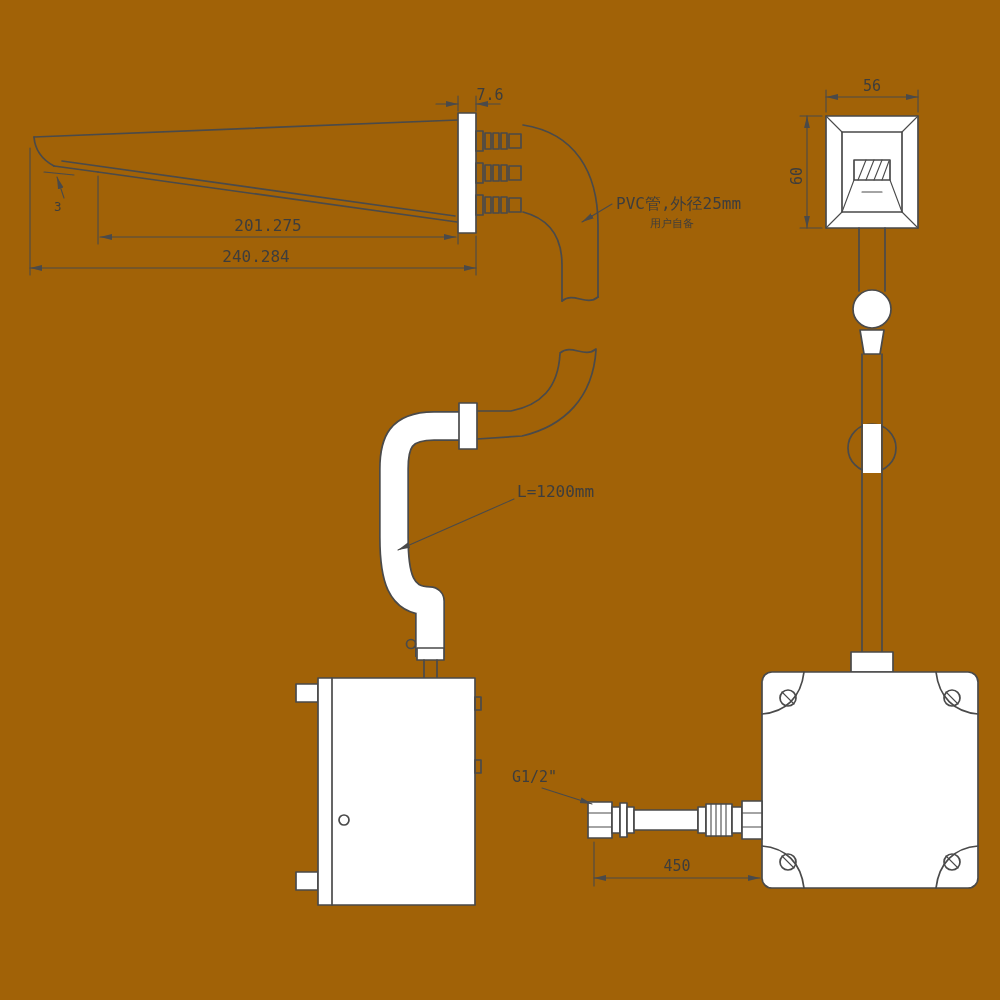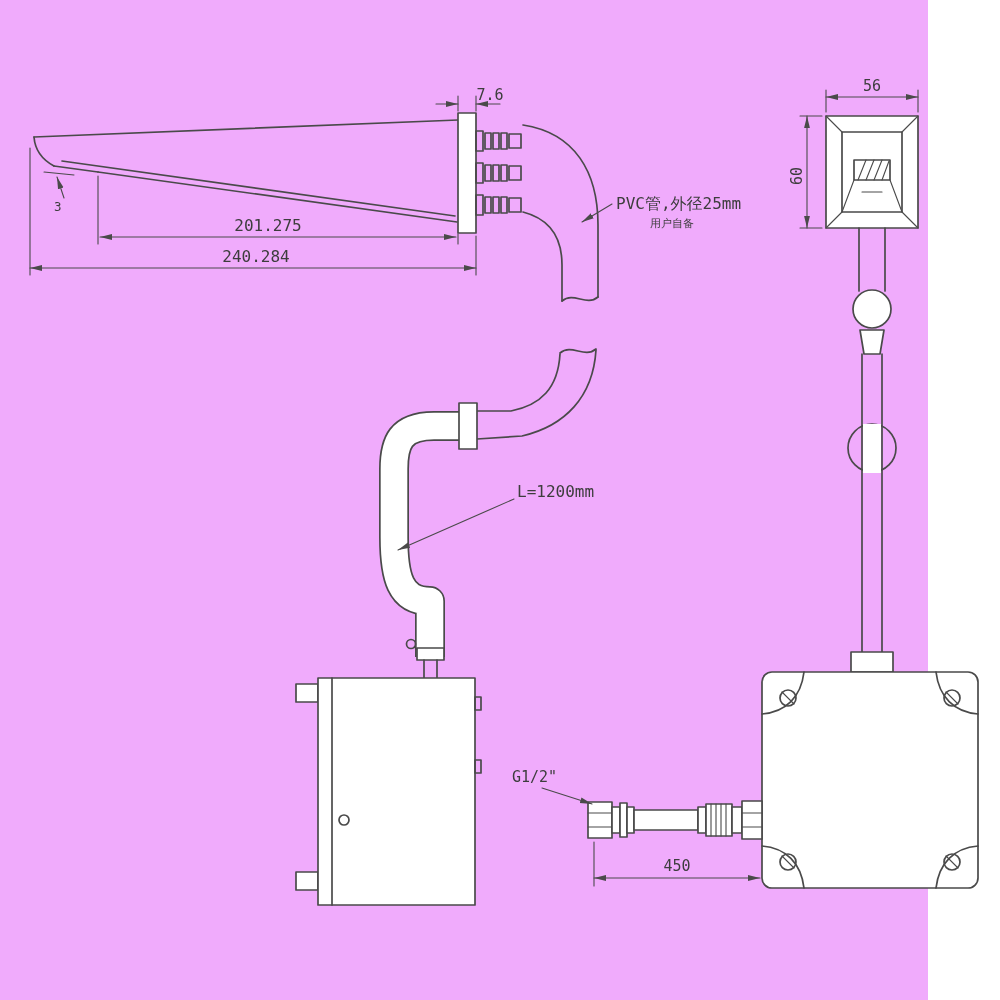--- a/index.html
+++ b/index.html
@@ -1,16 +1,16 @@
 <!DOCTYPE html>
 <html><head>
 <meta charset="utf-8">
 <style>
   html,body{margin:0;padding:0;background:#ffffff;}
-  .stage{position:relative;width:928px;height:1000px;background:#f0abfc;
+  .stage{position:relative;width:1000px;height:1000px;background:#a16207;
          font-family:"DejaVu Sans Mono","Liberation Mono",monospace;text-align:center;}
   svg{display:block;}
   .s{fill:none;stroke:#4a4a4a;stroke-width:1.7;stroke-linecap:round;stroke-linejoin:round;}
   .sf{fill:#ffffff;stroke:#4a4a4a;stroke-width:1.7;stroke-linejoin:round;}
   .d{fill:none;stroke:#4a4a4a;stroke-width:1.1;stroke-linecap:round;}
   .hoseO{fill:none;stroke:#4a4a4a;stroke-width:30;stroke-linejoin:round;}
   .hoseI{fill:none;stroke:#ffffff;stroke-width:26.6;stroke-linejoin:round;}
   .wfill{fill:#ffffff;stroke:none;}
   text{fill:#3d3d3d;font-family:"DejaVu Sans Mono","Liberation Mono",monospace;}
   .t16{font-size:16px;}

